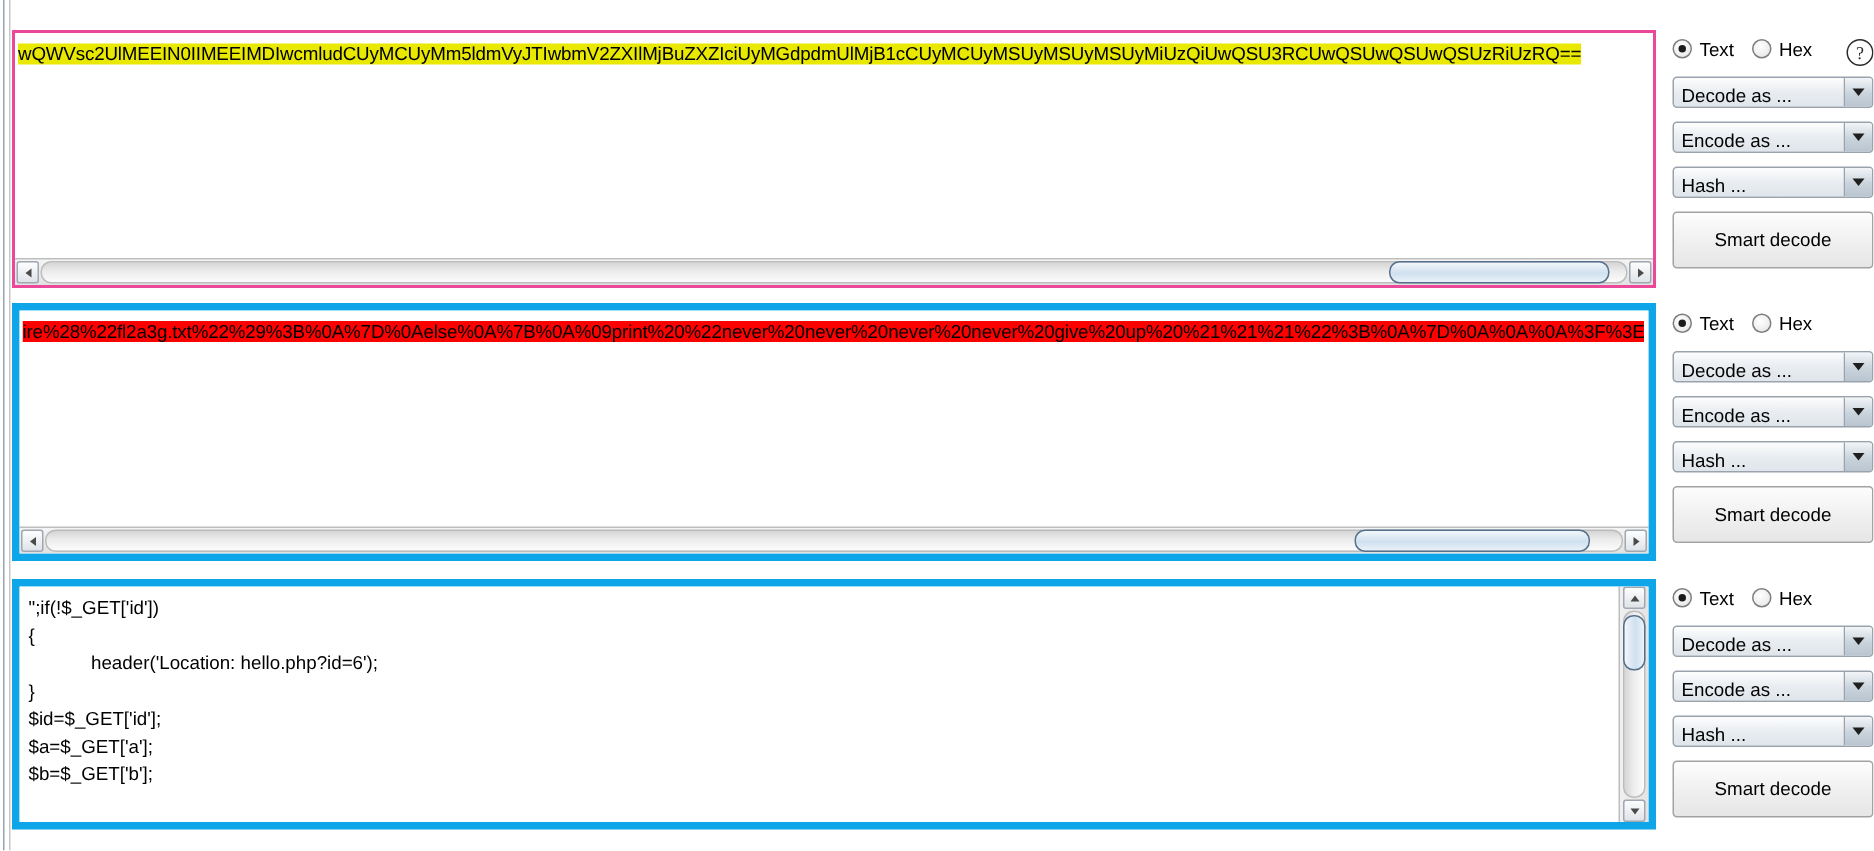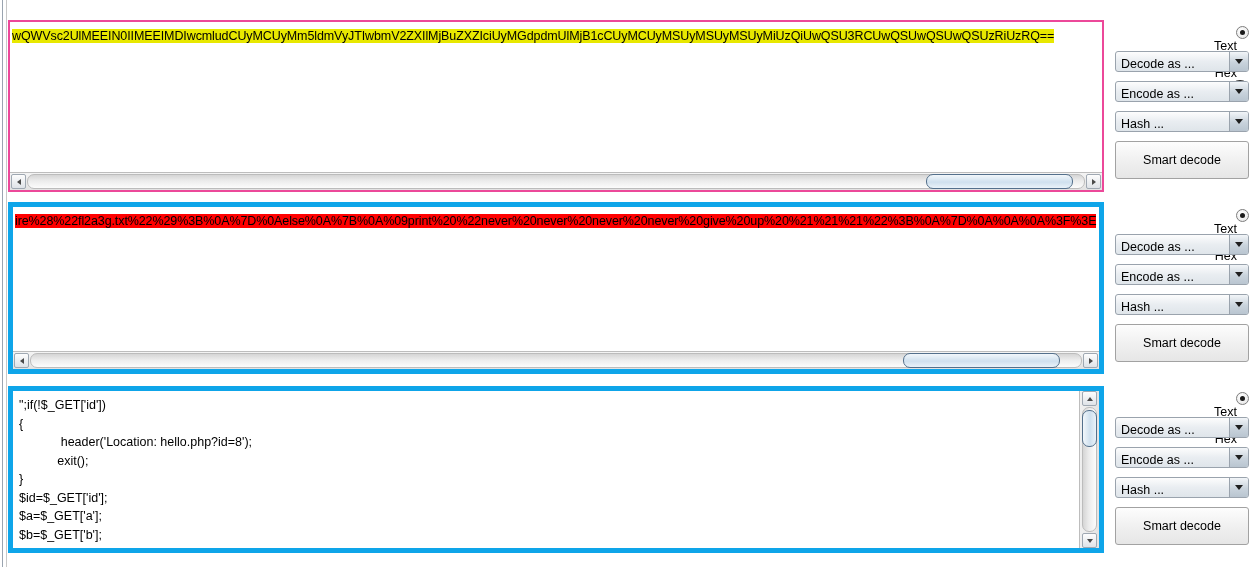--- a/index.html
+++ b/index.html
@@ -226,24 +226,23 @@
     padding-top: 6px;
     display: flex;
     flex-direction: column;
     gap: 9px;
   }
   .controls.r2 { padding-top: 7px; }
   .controls.r3 { padding-top: 6px; }
 
   .radio-row {
     display: flex;
-    align-items: flex-end;
+    align-items: flex-start;
     height: 16px;
     gap: 0;
-    flex-direction: column;
   }
   .radio {
     width: 13px;
     height: 13px;
     border-radius: 50%;
     box-sizing: border-box;
     border: 1px solid #7d7d7d;
     background: radial-gradient(circle at 40% 35%, #ffffff, #e3e3e3);
     position: relative;
     flex: 0 0 13px;
@@ -435,22 +434,21 @@
       <div class="btn">Smart decode</div>
     </div>
   </div>
 
   <div class="panel-row r3">
     <div class="textbox plain r3">
       <div class="content-area r3">
         <div class="php-body">
           <div class="code-line">";if(!$_GET['id'])</div>
           <div class="code-line">{</div>
-          <div class="code-line">            header('Location: hello.php?id=8');</div>
-          <div class="code-line">           exit();</div>
+          <div class="code-line">            header('Location: hello.php?id=6');</div>
           <div class="code-line">}</div>
           <div class="code-line">$id=$_GET['id'];</div>
           <div class="code-line">$a=$_GET['a'];</div>
           <div class="code-line">$b=$_GET['b'];</div>
         </div>
       </div>
       <div class="vscroll">
         <div class="sb-btn">
           <span class="sb-arrow up"></span>
         </div>

